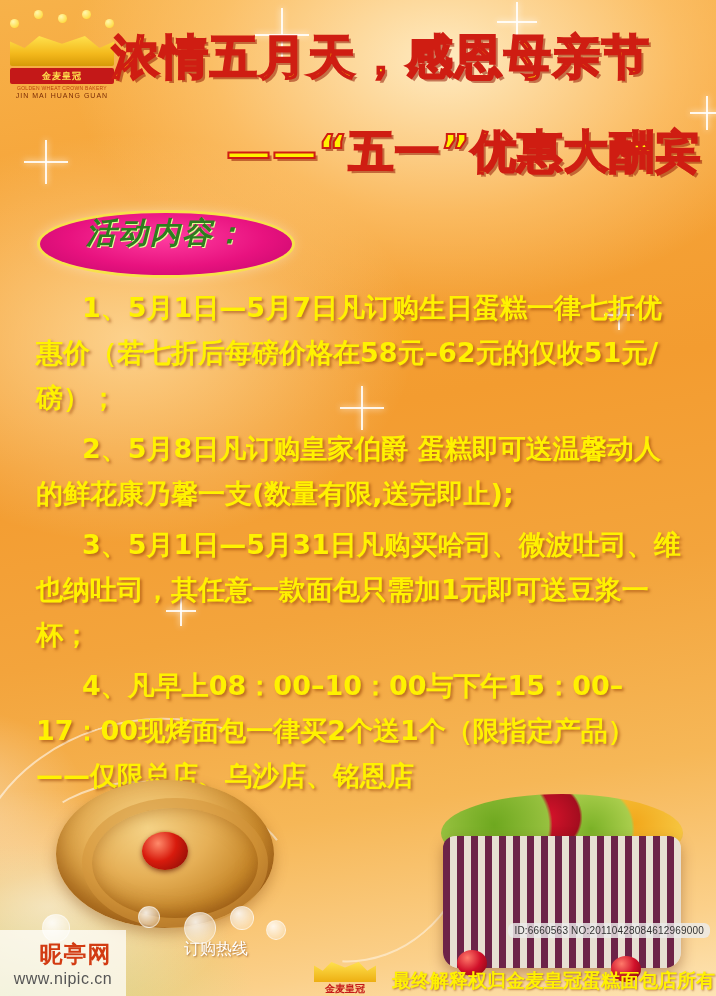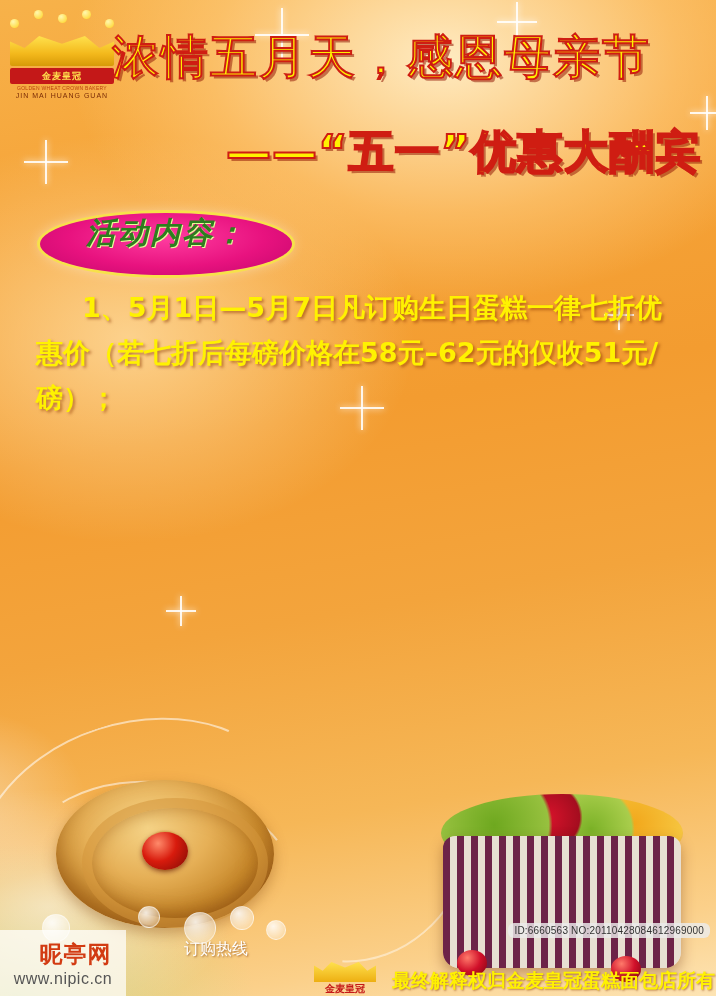--- a/index.html
+++ b/index.html
@@ -67,21 +67,21 @@
     margin:2px auto 0;width:104px;height:16px;background:#c41818;
     color:#ffe14d;font-size:9px;line-height:16px;text-align:center;letter-spacing:1px;
     font-weight:bold;border-radius:2px;
   }
   .logo-sub{
     width:104px;margin:1px auto 0;text-align:center;color:#b9400d;font-size:5px;letter-spacing:.3px;
   }
 
   .title1{
     position:absolute;left:112px;top:26px;width:600px;
-    font-size:47px;font-weight:normal;letter-spacing:2px;
+    font-size:47px;font-weight:bold;letter-spacing:2px;
     color:#fff200;
     -webkit-text-stroke:2px #cf1d12;
     text-shadow:3px 3px 0 rgba(150,30,10,.55);
     white-space:nowrap;
     font-family:"DejaVu Sans","Liberation Sans",sans-serif;
   }
   .title2{
     position:absolute;left:226px;top:122px;width:500px;
     font-size:45px;font-weight:bold;letter-spacing:1px;
     color:#fff200;
@@ -274,20 +274,23 @@
 
   <div class="title1">浓情五月天，感恩母亲节</div>
   <div class="title2">——“五一”优惠大酬宾</div>
 
   <div class="badge">
     <span>活动内容：</span>
   </div>
 
   <div class="content">
     <div class="para">1、5月1日—5月7日凡订购生日蛋糕一律七折优惠价（若七折后每磅价格在58元–62元的仅收51元/磅）；</div>
+    <div class="para">2、5月8日凡订购皇家伯爵 蛋糕即可送温馨动人的鲜花康乃馨一支(数量有限,送完即止);</div>
+    <div class="para">3、5月1日—5月31日凡购买哈司、微波吐司、维也纳吐司，其任意一款面包只需加1元即可送豆浆一杯；</div>
+    <div class="para">4、凡早上08：00–10：00与下午15：00–17：00现烤面包一律买2个送1个（限指定产品）——仅限总店、乌沙店、铭恩店</div>
   </div>
 
   <div class="bread">
     <div class="pastry"></div>
     <div class="swirl2"></div>
     <div class="cherry"></div>
   </div>
 
   <div class="cake">
     <div class="topping"></div>

